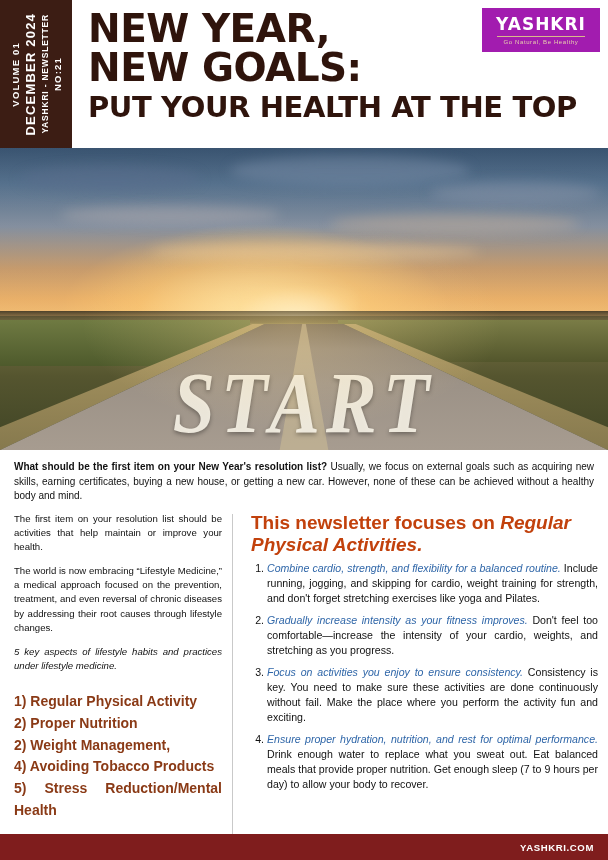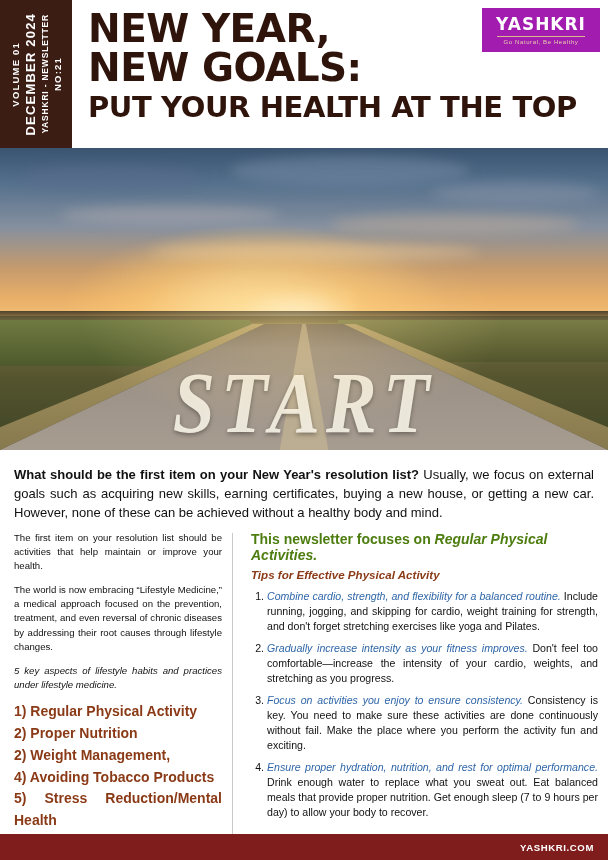--- a/index.html
+++ b/index.html
@@ -174,63 +174,63 @@
     transform: scaleY(1.15);
   }
   .glow-overlay {
     position: absolute; inset: 0;
     background: radial-gradient(ellipse 300px 150px at 48% 58%, rgba(255,220,150,0.35), transparent 70%);
     pointer-events: none;
   }
 
   
   .intro {
-    padding: 16px 14px 8px 14px;
-    font-size: 13px;
+    padding: 10px 14px 8px 14px;
+    font-size: 10px;
     line-height: 1.45;
     text-align: justify;
   }
   .intro b { font-weight: 700; }
 
   .columns {
     display: flex;
     padding: 0 10px;
     gap: 10px;
   }
   .col-left {
     width: 212px;
     padding-left: 4px;
     font-size: 9.6px;
     line-height: 1.5;
     text-align: justify;
   }
   .col-left p { margin-bottom: 9px; }
   .col-left .italic-block {
     font-style: italic;
-    margin-bottom: 9px;
+    margin-bottom: 18px;
   }
   .list-bold {
     font-weight: 700;
     font-size: 14px;
     line-height: 1.55;
     color: #8a3a16;
   }
   .divider-v {
     width: 1px;
     background: #c9c9c9;
     margin: 2px 0 0 0;
   }
   .col-right {
     flex: 1;
     padding-left: 8px;
   }
   .rh1 {
-    font-size: 14px;
-    font-weight: 700;
-    color: #4d7c0f;
+    font-size: 19px;
+    font-weight: 700;
+    color: #c2410c;
     margin-bottom: 5px;
   }
   .rh1 i { font-style: italic; }
   .rh2 {
     font-size: 11.6px;
     font-weight: 700;
     font-style: italic;
     color: #8a3a16;
     margin-bottom: 8px;
   }
@@ -339,21 +339,20 @@
       </div>
       <div class="footnote">James M Rippe ‘Lifestyle Medicine: The Health Promoting Power of Daily Habits and Practices’American Journal of Lifestyle Med. 2018 Jul 20;12(6):499-512. doi: 10.1177/1559827618785554</div>
     </div>
 
     <div class="divider-v"></div>
 
     <div class="col-right">
       <div class="rh1">
         <span>This newsletter focuses on </span><i>Regular Physical Activities.</i>
       </div>
-      <div class="rh2">Tips for Effective Physical Activity</div>
       <ol class="tips">
         <li>
           <span class="lead">Combine cardio, strength, and flexibility for a balanced routine.</span><span> Include running, jogging, and skipping for cardio, weight training for strength, and don't forget stretching exercises like yoga and Pilates.</span>
         </li>
         <li>
           <span class="lead">Gradually increase intensity as your fitness improves.</span><span> Don't feel too comfortable—increase the intensity of your cardio, weights, and stretching as you progress.</span>
         </li>
         <li>
           <span class="lead">Focus on activities you enjoy to ensure consistency.</span><span> Consistency is key. You need to make sure these activities are done continuously without fail. Make the place where you perform the activity fun and exciting.</span>
         </li>

